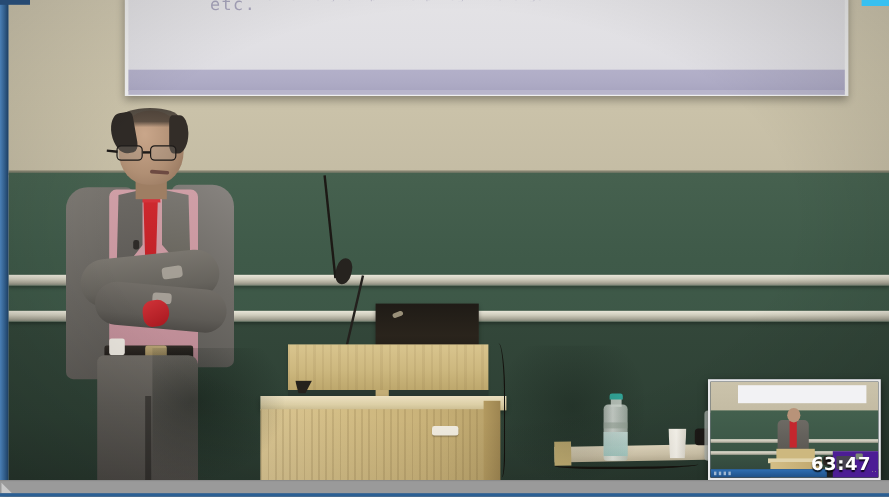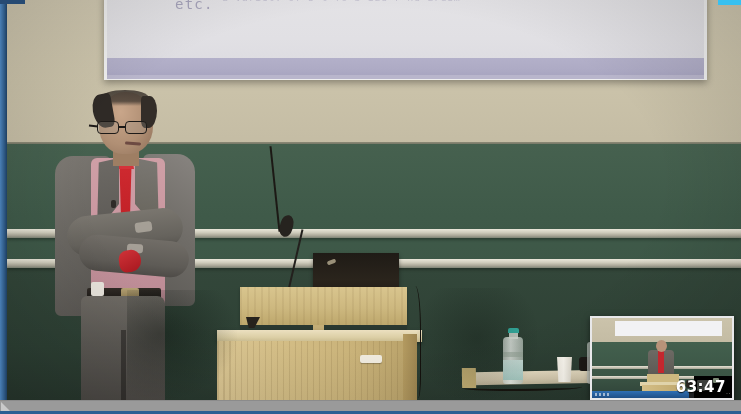--- a/index.html
+++ b/index.html
@@ -571,21 +571,21 @@
   .pip-progress-dots {
     position: absolute; left: 3px; top: 2px;
     display: flex; gap: 2px;
   }
   .pip-progress-dots i {
     width: 2px; height: 3px; background: #9fb7d2; display: block;
   }
   .pip-timer {
     position: absolute; right: 0; bottom: 0;
     width: 38px; height: 22px;
-    background: #000000;
+    background: #4c1d95;
     z-index: 5;
   }
   .pip-timer-text {
     position: absolute; right: 6px; bottom: 2px;
     color: #ffffff;
     font-size: 15px;
     font-weight: bold;
     letter-spacing: .5px;
     font-family: "DejaVu Sans", sans-serif;
     text-shadow: 0 1px 1px rgba(0,0,0,.8);

